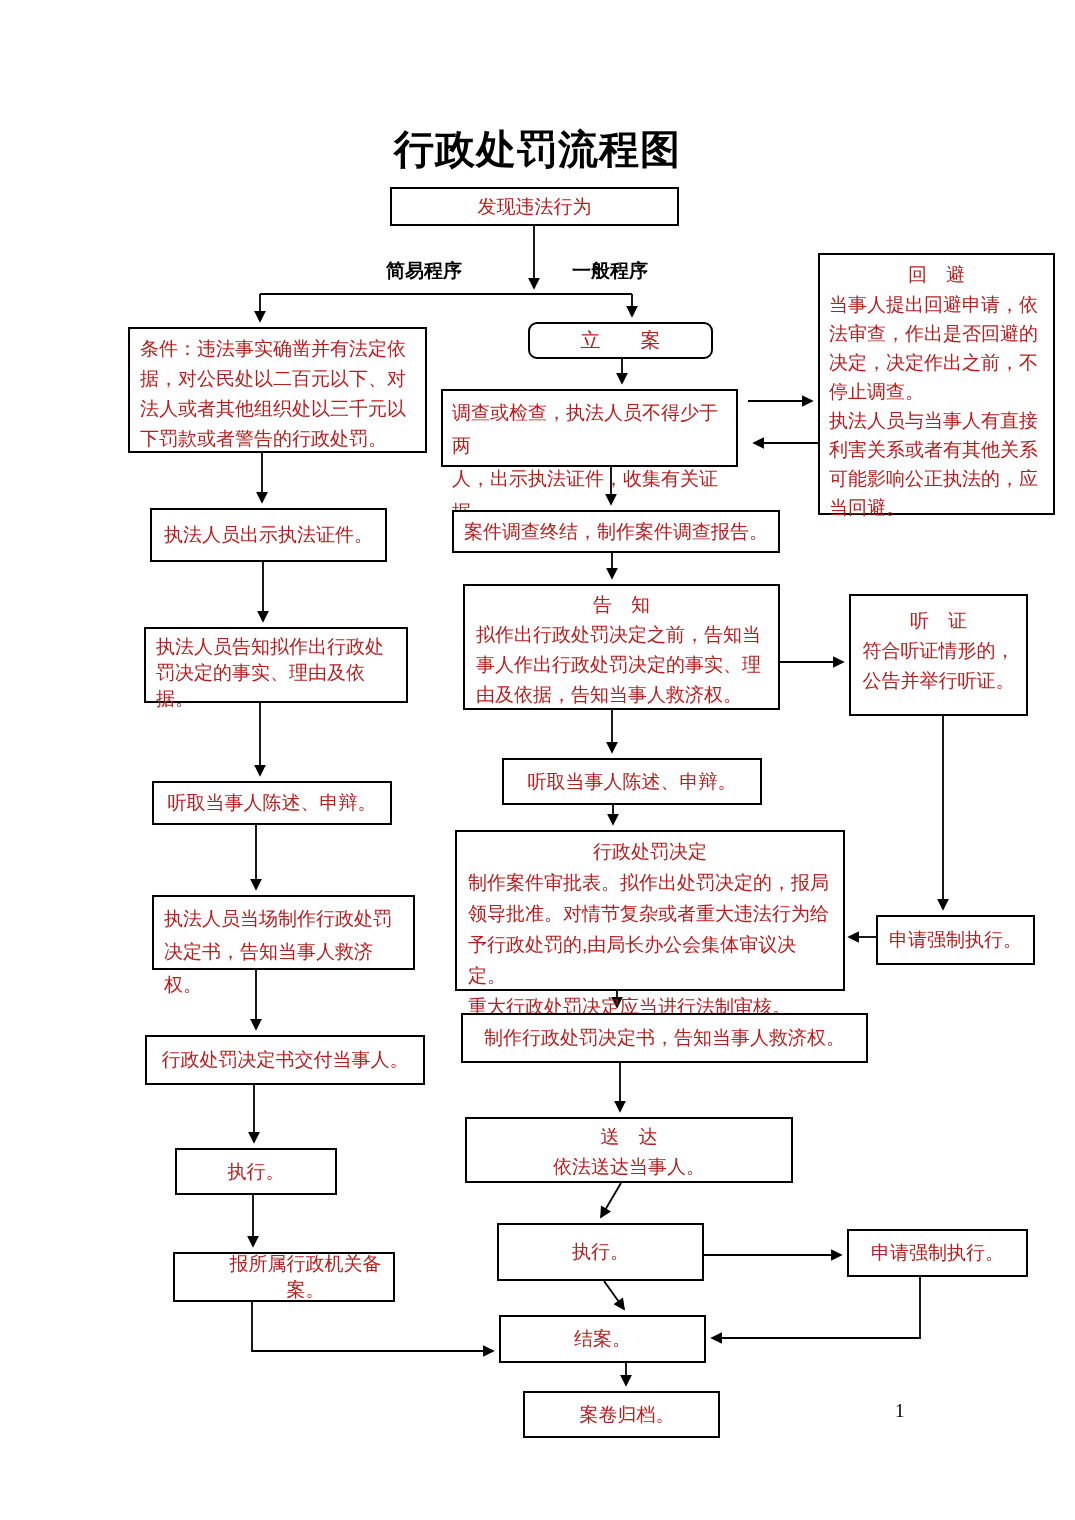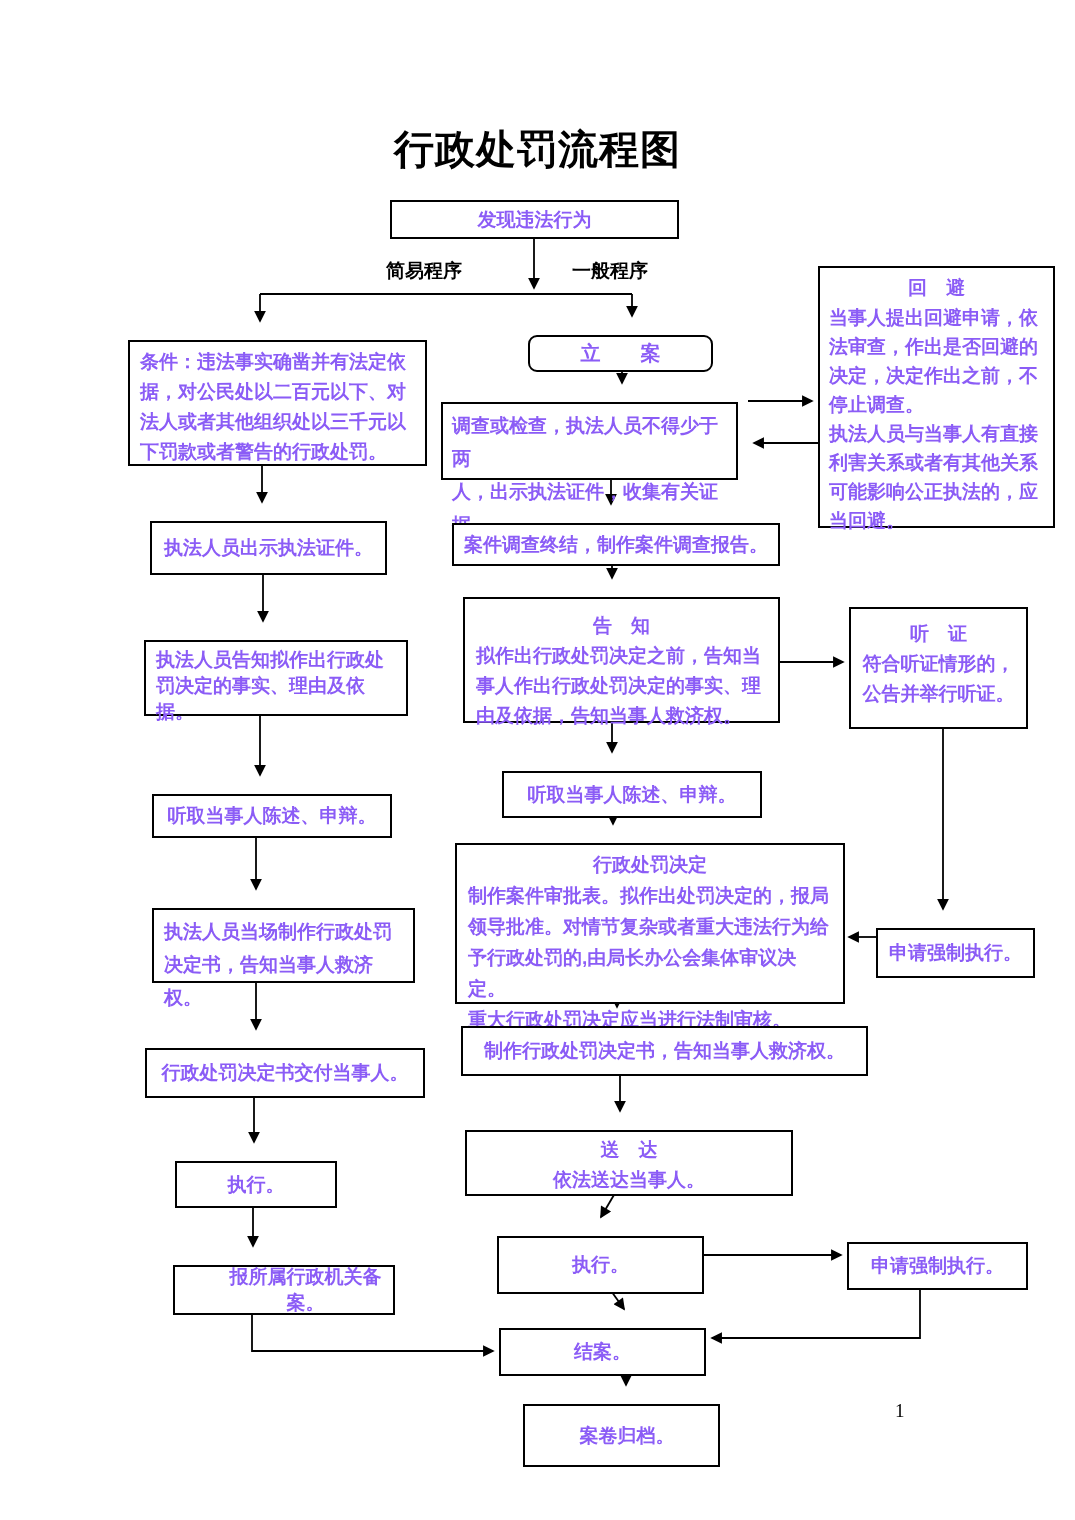--- a/index.html
+++ b/index.html
@@ -6,21 +6,21 @@
   .page{
     position:relative;width:1075px;height:1520px;background:#ffffff;
     font-family:"Liberation Sans","DejaVu Sans",sans-serif;color:#000;overflow:hidden;
   }
   .doc-title{
     position:absolute;left:0;top:122px;width:1075px;text-align:center;
     font-size:40px;font-weight:700;letter-spacing:1px;
   }
   .branch-label{position:absolute;font-size:19px;font-weight:700;}
   .node{position:absolute;box-sizing:border-box;border:2px solid #000;background:#fff;}
-  .txt{font-weight:700;font-size:19px;color:#8b5cf6;margin-top:13px;}
+  .txt{font-weight:400;font-size:19px;color:#b91c1c;}
   .flex{display:flex;align-items:center;justify-content:center;text-align:center;}
   .pre{white-space:pre-line;}
   .tc{text-align:center;}
   .connectors{position:absolute;left:0;top:0;pointer-events:none;}
   .page-number{
     position:absolute;left:895px;top:1400px;font-size:19px;
     font-family:"Liberation Serif","DejaVu Serif",serif;font-weight:400;
   }
 </style>
 </head>
@@ -111,21 +111,21 @@
     <span>立　　案</span>
   </div>
 
   <div class="node txt pre" style="left:441px;top:389px;width:297px;height:78px;padding:5px 9px 0;line-height:33px;">调查或检查，执法人员不得少于两
 人，出示执法证件，收集有关证据。</div>
 
   <div class="node flex txt" style="left:452px;top:510px;width:328px;height:43px;">
     <span>案件调查终结，制作案件调查报告。</span>
   </div>
 
-  <div class="node txt" style="left:463px;top:584px;width:317px;height:126px;padding:12px 11px 0;line-height:30px;">
+  <div class="node txt" style="left:463px;top:584px;width:317px;height:126px;padding:4px 11px 0;line-height:30px;">
     <div class="tc">告　知</div>
     <div class="pre">拟作出行政处罚决定之前，告知当
 事人作出行政处罚决定的事实、理
 由及依据，告知当事人救济权。</div>
   </div>
 
   <div class="node flex txt" style="left:502px;top:758px;width:260px;height:47px;">
     <span>听取当事人陈述、申辩。</span>
   </div>
 
@@ -147,21 +147,21 @@
   </div>
 
   <div class="node flex txt" style="left:497px;top:1223px;width:207px;height:58px;">
     <span>执行。</span>
   </div>
 
   <div class="node flex txt" style="left:499px;top:1315px;width:207px;height:48px;">
     <span>结案。</span>
   </div>
 
-  <div class="node flex txt" style="left:523px;top:1391px;width:197px;height:63px;padding-left:11px;">
+  <div class="node flex txt" style="left:523px;top:1391px;width:197px;height:47px;padding-left:11px;">
     <span>案卷归档。</span>
   </div>
 
   <div class="node txt" style="left:818px;top:253px;width:237px;height:262px;padding:4px 9px 0;line-height:29px;">
     <div class="tc" style="line-height:31px;">回　避</div>
     <div class="pre">当事人提出回避申请，依
 法审查，作出是否回避的
 决定，决定作出之前，不
 停止调查。
 执法人员与当事人有直接

